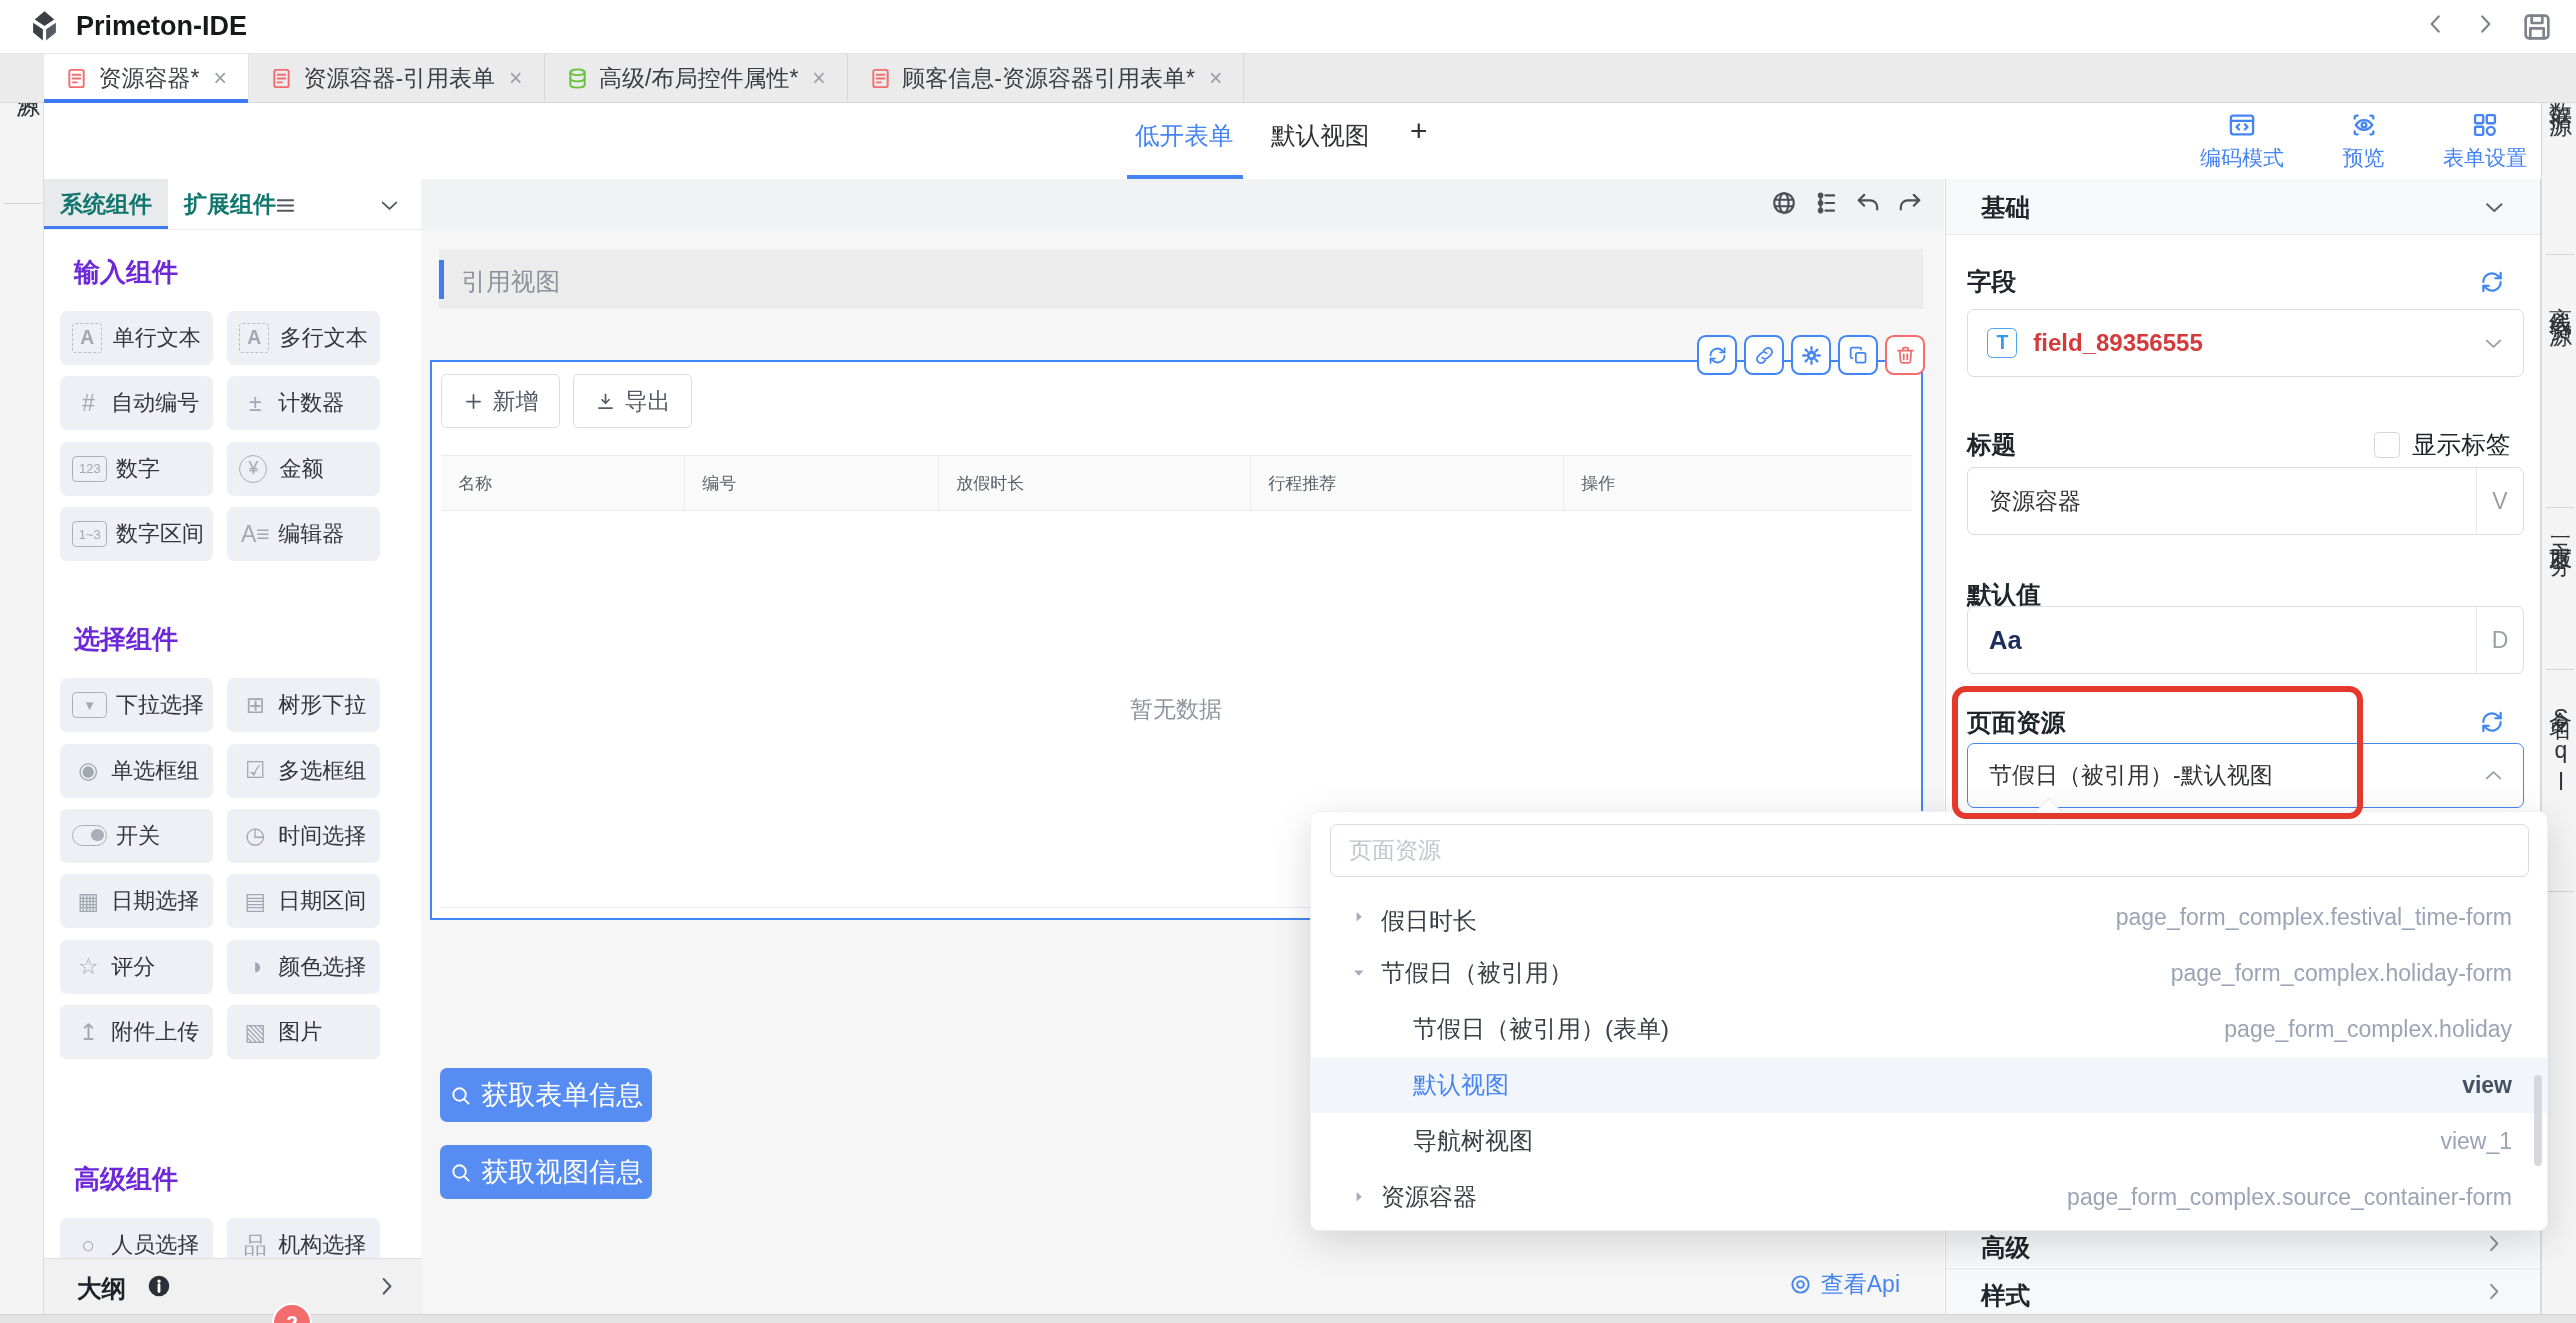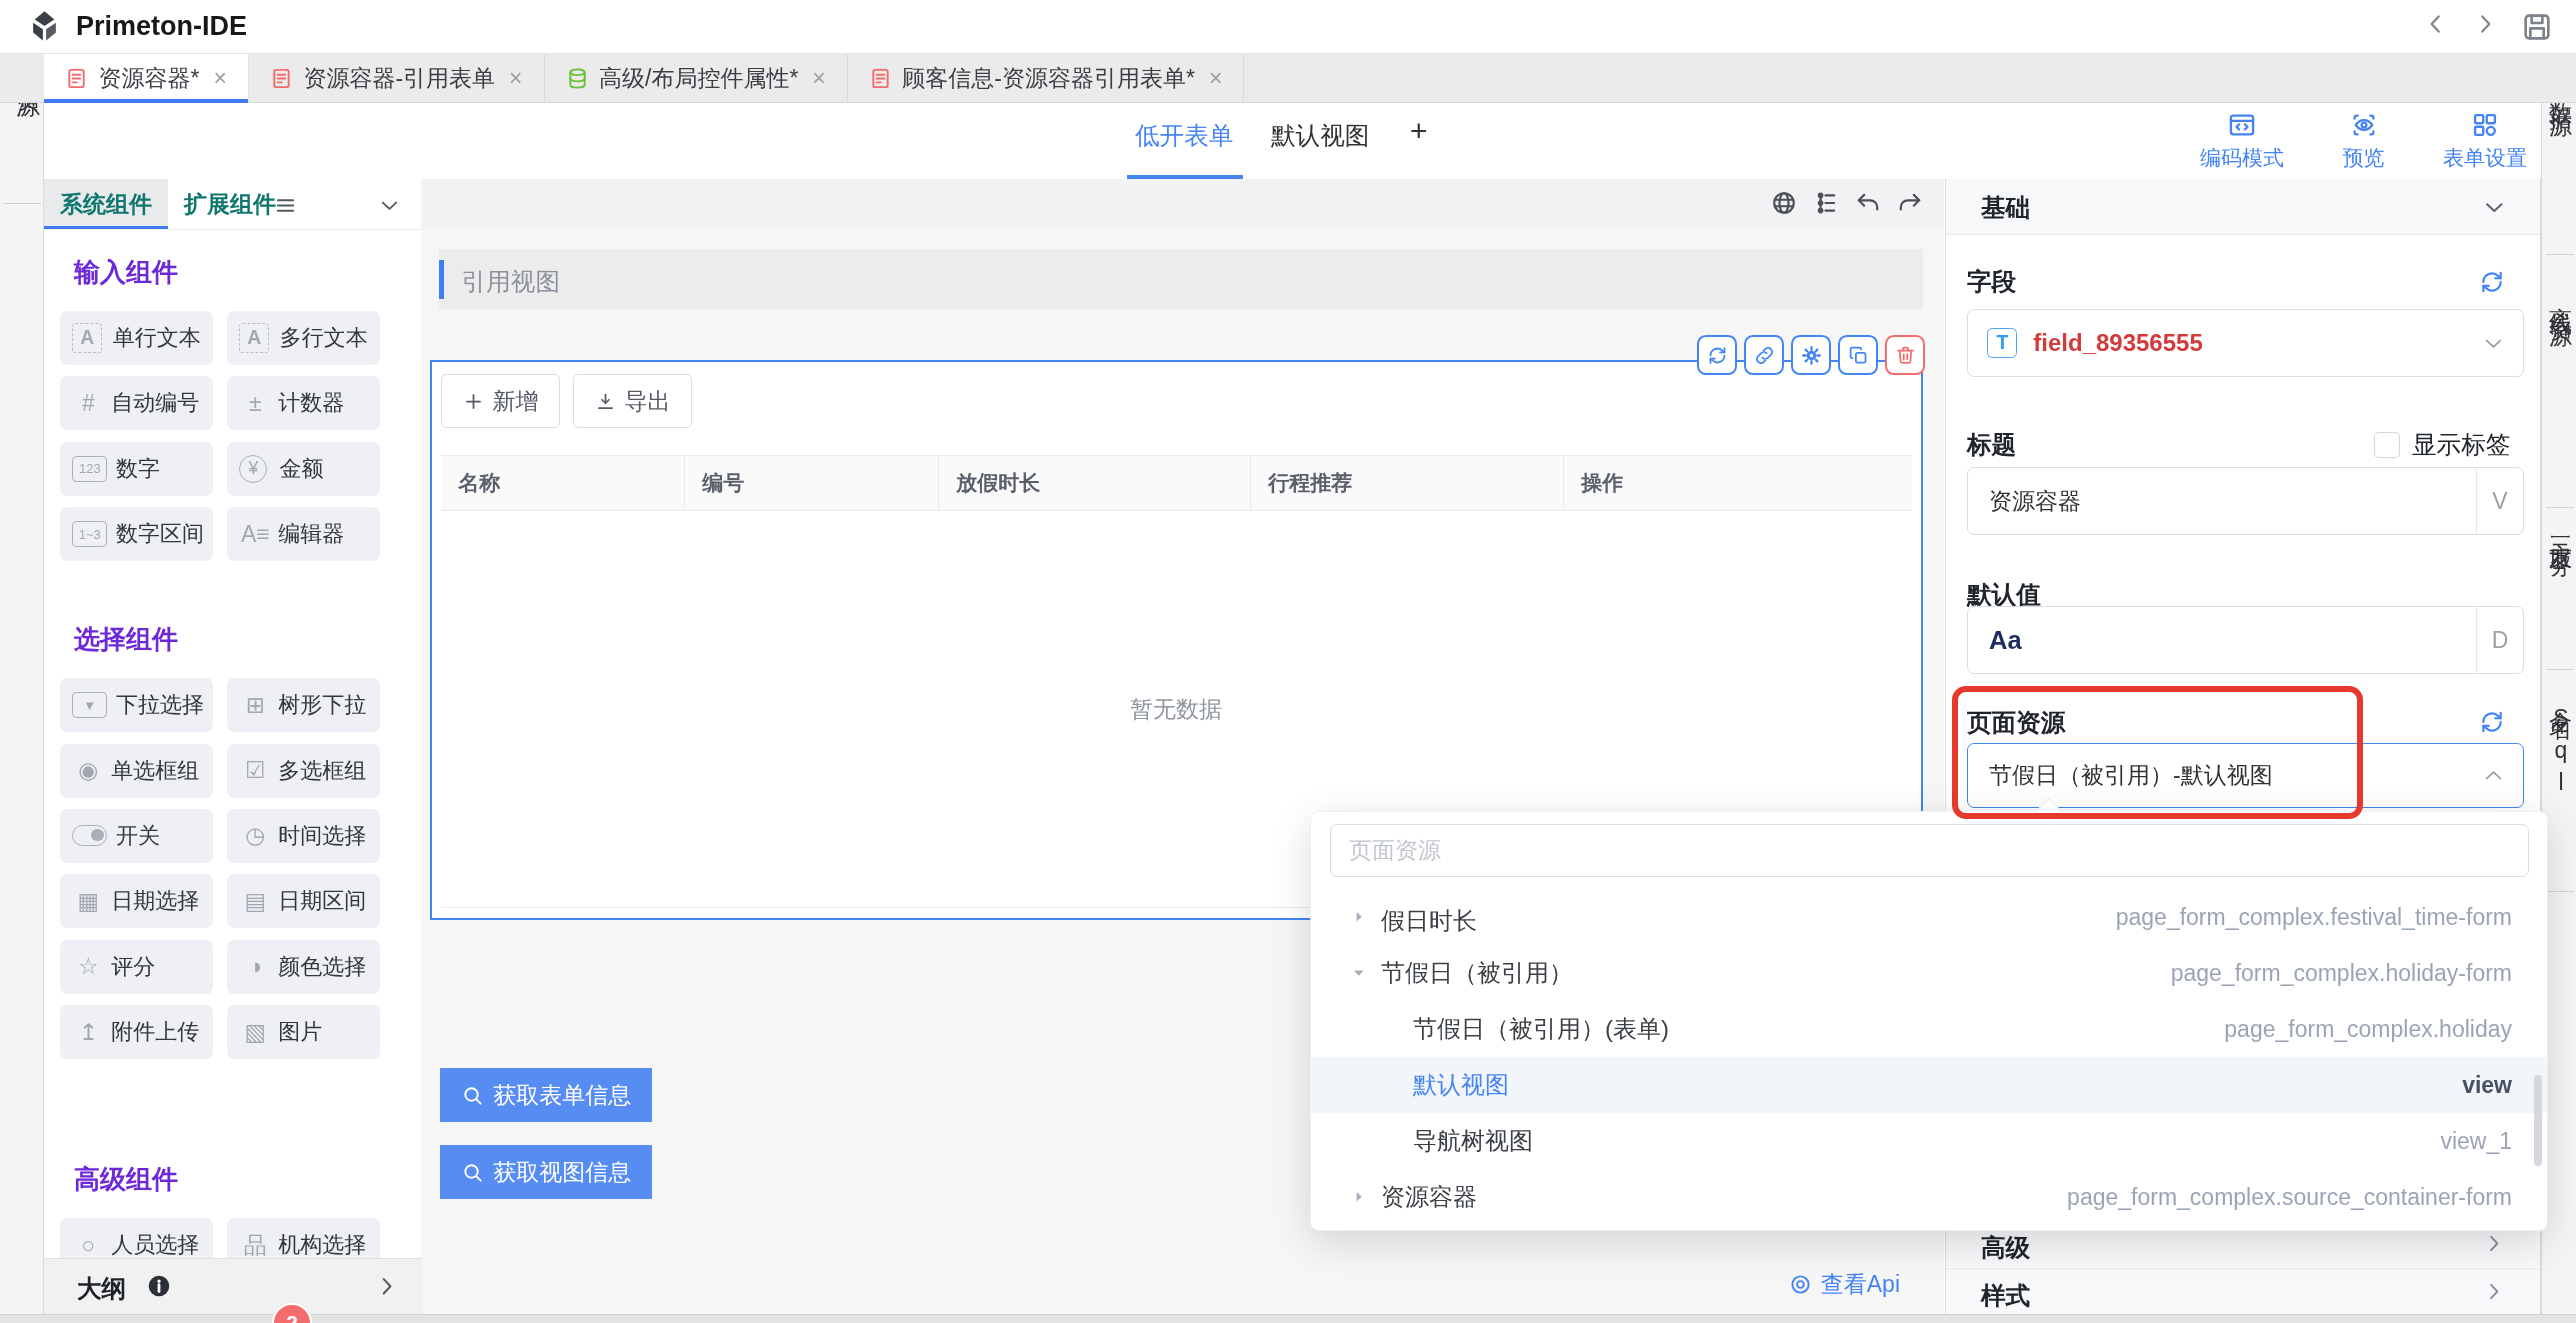--- a/index.html
+++ b/index.html
@@ -77,25 +77,25 @@
   #bar1{top:70px}
   #bar2{top:794px}
   #fcontainer{position:absolute;left:8.8px;top:181px;width:1493px;height:560px;background:#fff;border:2.6px solid #4285f4}
   #float-actions{position:absolute;right:-4.4px;top:-27px;display:flex;gap:7px;z-index:5}
   .fbtn{width:40px;height:40px;border:2.6px solid #4285f4;border-radius:8.8px;background:#fff;color:#4285f4;display:flex;align-items:center;justify-content:center;cursor:pointer}
   .fbtn.danger{border-color:#f56c6c;color:#f56c6c}
   #ctr-buttons{position:absolute;left:8.8px;top:12.3px;display:flex;gap:12.3px}
   .wbtn{height:54px;padding:0 21px;background:#fff;border:0.9px solid #d9dce3;border-radius:5.3px;display:flex;align-items:center;gap:8.8px;font-size:23px;color:#555b66;cursor:pointer}
   #ftable{position:absolute;left:8.8px;top:93px;width:1471px}
   #thead{display:flex;height:56px;background:#fafafb;border-top:0.9px solid #e9ebf0;border-bottom:0.9px solid #e9ebf0}
-  .th{display:flex;align-items:center;padding-left:17.6px;font-size:21px;font-weight:bold;color:#5a606b;border-right:0.9px solid #e9ebf0}
+  .th{display:flex;align-items:center;padding-left:17.6px;font-size:17px;font-weight:normal;color:#5a606b;border-right:0.9px solid #e9ebf0}
   .th:last-child{border-right:none}
   #tbody{height:397px;background:#fff;border-bottom:0.9px solid #e9ebf0;display:flex;align-items:center;justify-content:center}
   #empty-text{font-size:23px;color:#8f959e}
-  .bigbtn{position:absolute;left:19.3px;width:212px;height:54px;background:#578df2;border:none;border-radius:1px;color:#fff;font-size:23px;display:flex;align-items:center;justify-content:center;gap:8.8px;cursor:pointer;font-family:Liberation Sans, sans-serif}
+  .bigbtn{position:absolute;left:19.3px;width:212px;height:54px;background:#578df2;border:none;border-radius:7px;color:#fff;font-size:27px;display:flex;align-items:center;justify-content:center;gap:8.8px;cursor:pointer;font-family:Liberation Sans, sans-serif}
   #getform-btn{top:889px}
   #getview-btn{top:966px}
   #api-link{position:absolute;right:44px;top:1090px;display:flex;align-items:center;gap:8.8px;color:#4584f4;font-size:23px;cursor:pointer}
 
   
   #rpanel{left:1945px;top:179px;width:596px;height:1135px;background:#fff;border-left:0.9px solid #dcdcdc;border-right:0.9px solid #d9d9d9}
   #insp-header{position:absolute;left:0;top:0;width:100%;height:56px;background:#f7f8fa;border-bottom:0.9px solid #e7e9ec}
   #insp-header .t{position:absolute;left:35px;top:12.3px;font-size:24.6px;font-weight:bold;color:#20242b}
   #insp-header .c{position:absolute;right:33px;top:16px;color:#5f646c}
   .ilabel{position:absolute;left:21px;font-size:24.6px;font-weight:bold;color:#20242b}

